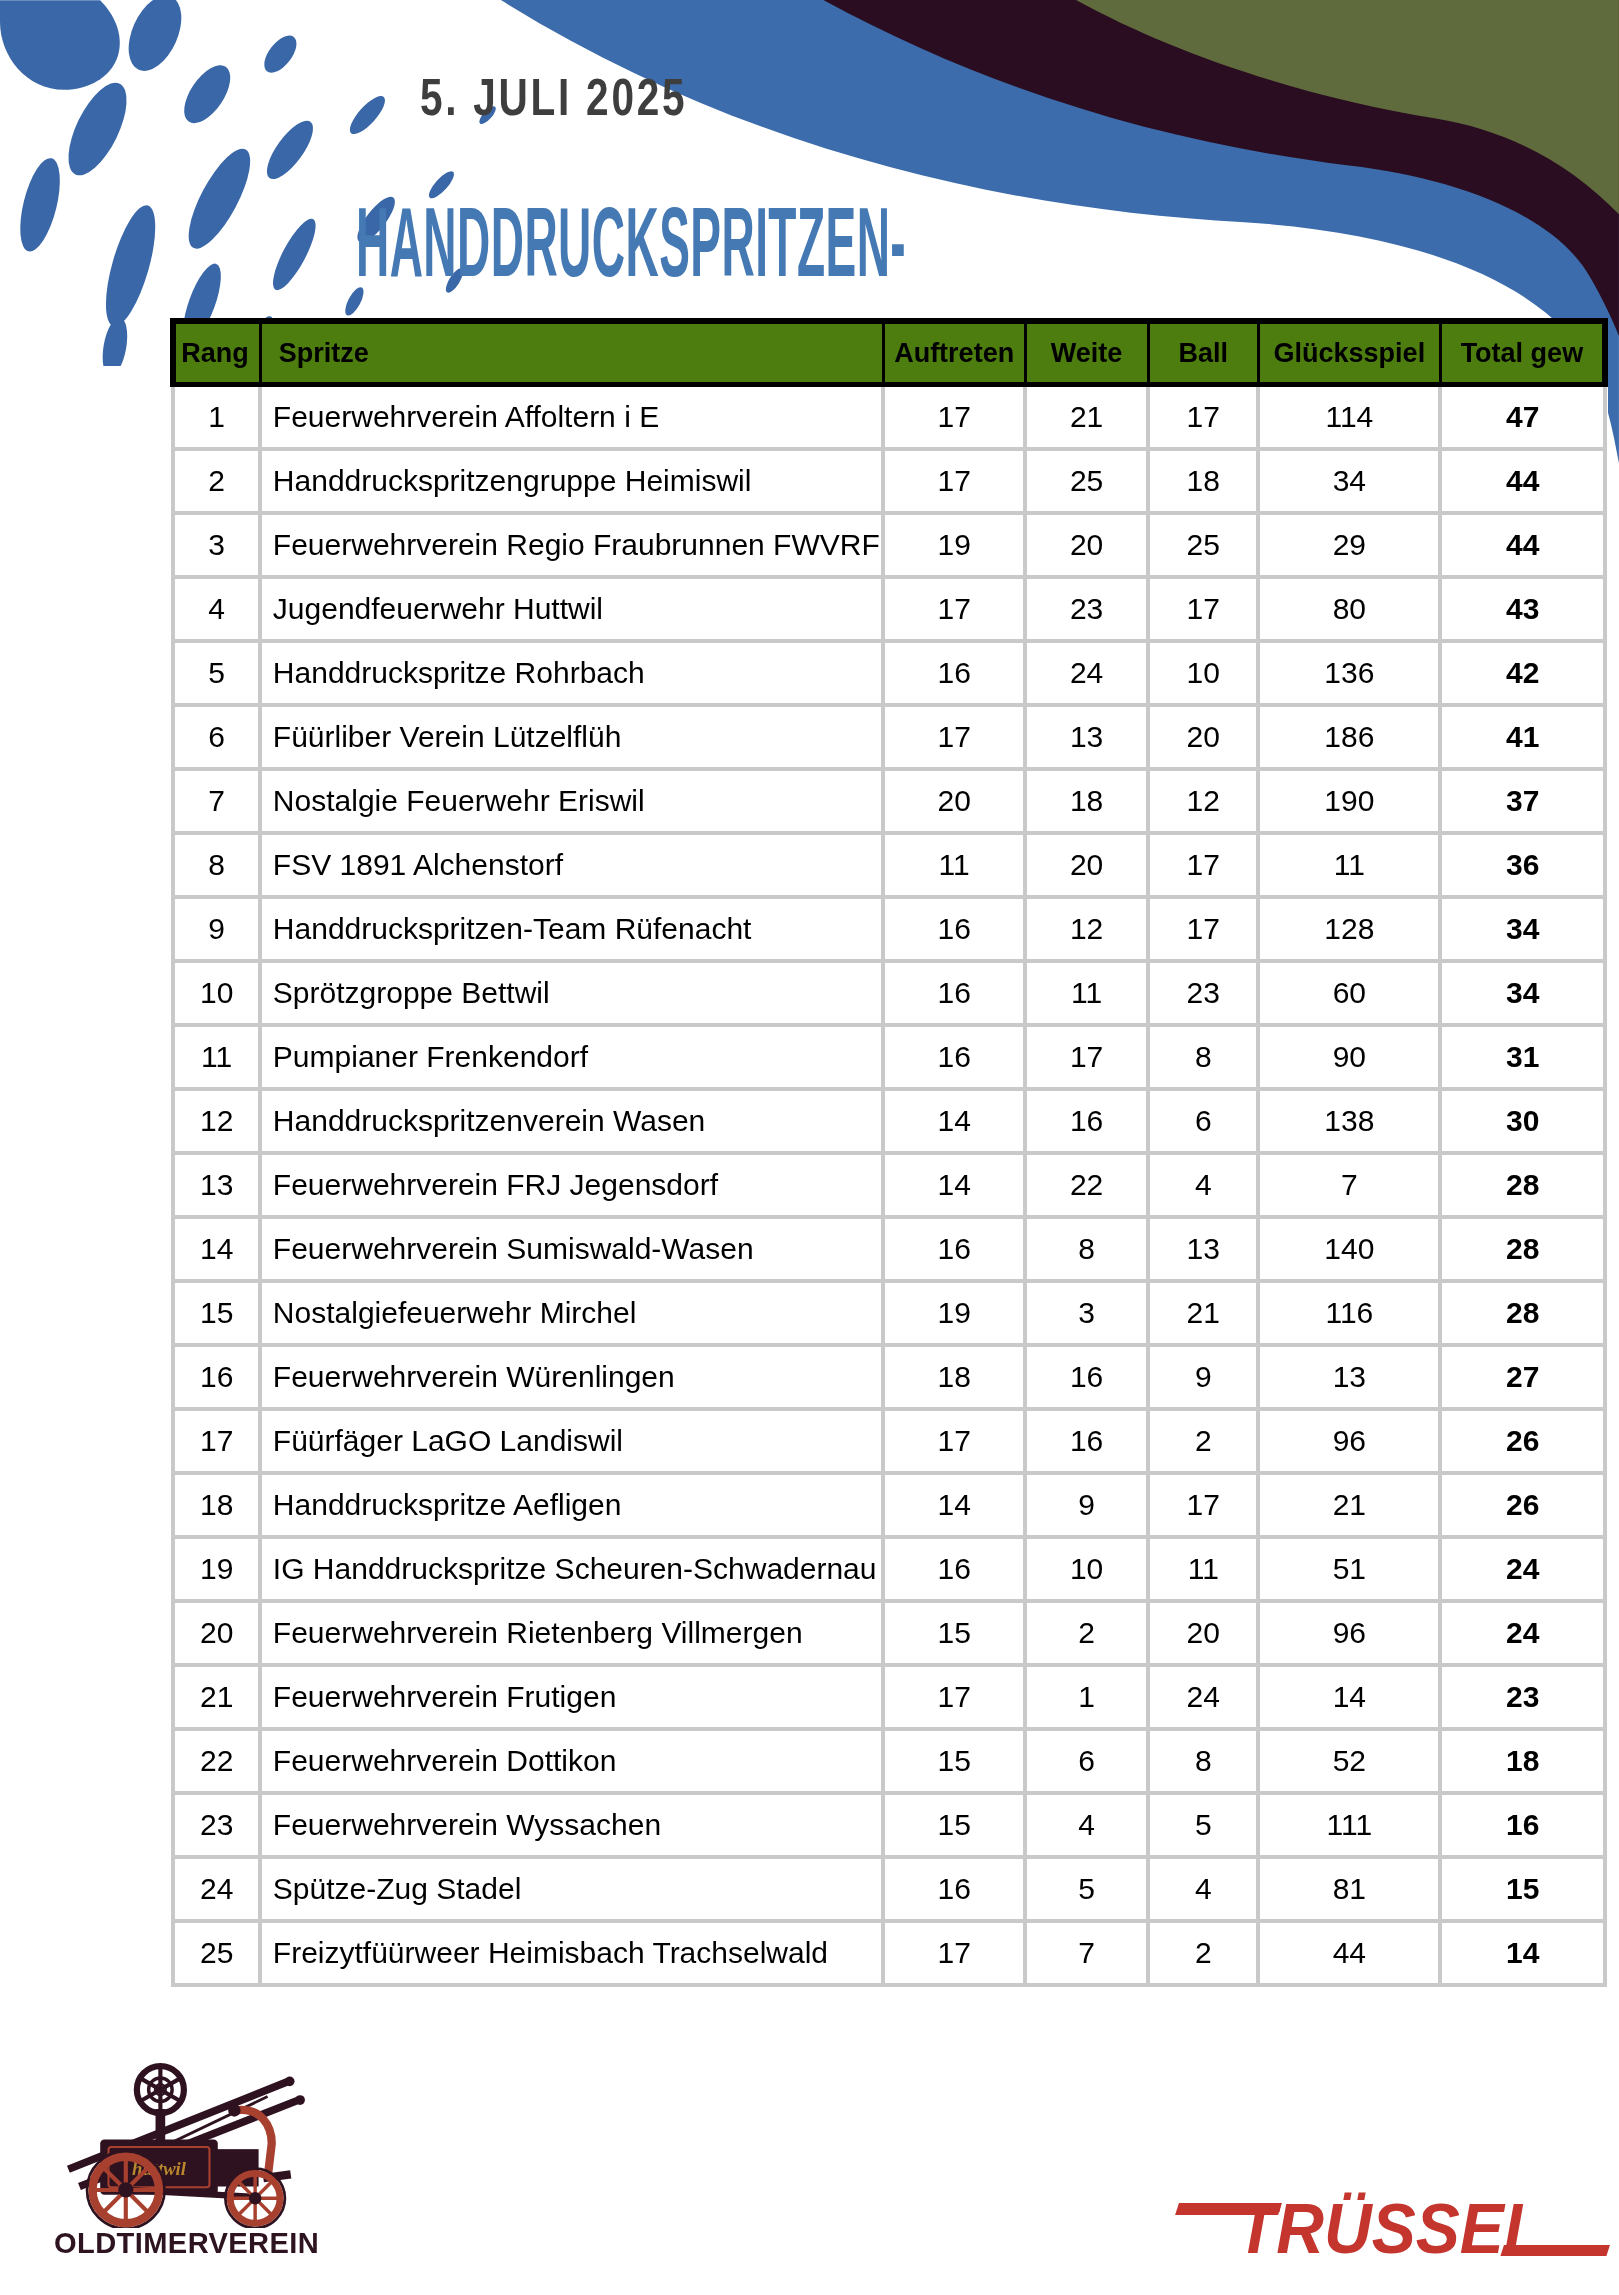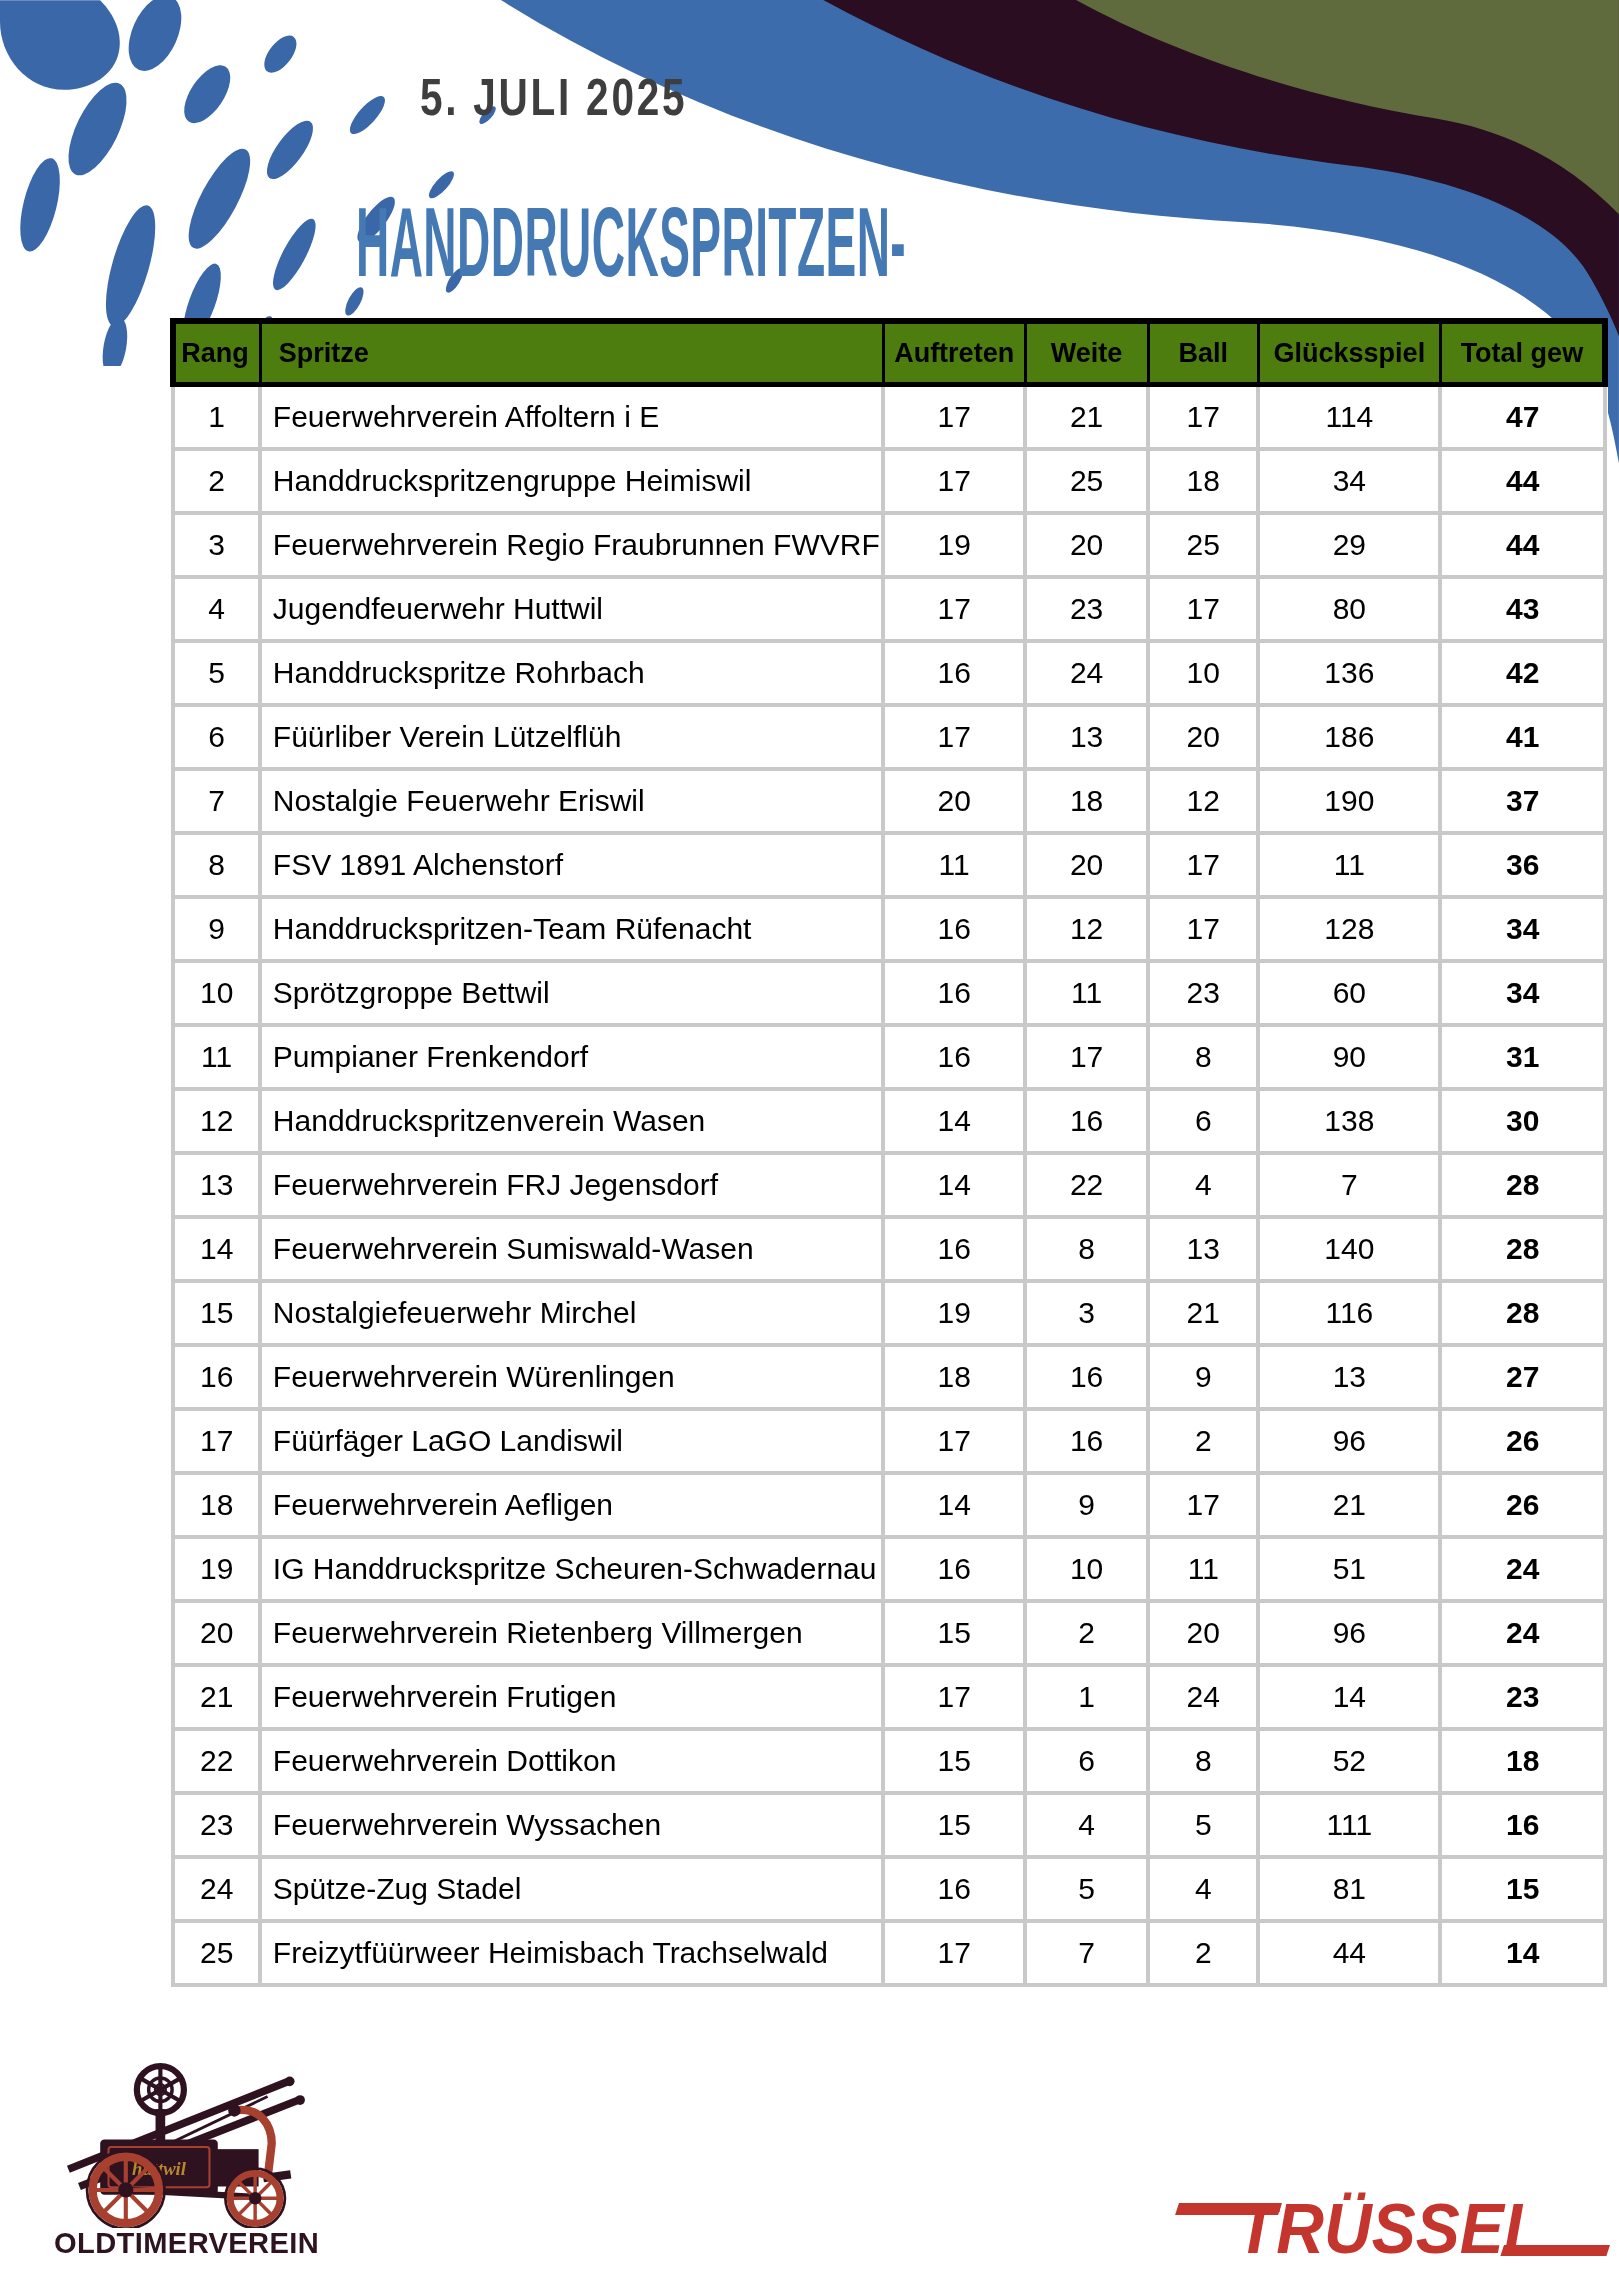--- a/index.html
+++ b/index.html
@@ -266,21 +266,21 @@
           <td class="col-rang">17</td>
           <td class="col-spritze">Füürfäger LaGO Landiswil</td>
           <td class="col-num">17</td>
           <td class="col-num">16</td>
           <td class="col-num">2</td>
           <td class="col-num">96</td>
           <td class="col-total">26</td>
         </tr>
         <tr>
           <td class="col-rang">18</td>
-          <td class="col-spritze">Feuerwehrverein Aefligen</td>
+          <td class="col-spritze">Handdruckspritze Aefligen</td>
           <td class="col-num">14</td>
           <td class="col-num">9</td>
           <td class="col-num">17</td>
           <td class="col-num">21</td>
           <td class="col-total">26</td>
         </tr>
         <tr>
           <td class="col-rang">19</td>
           <td class="col-spritze">IG Handdruckspritze Scheuren-Schwadernau</td>
           <td class="col-num">16</td>

